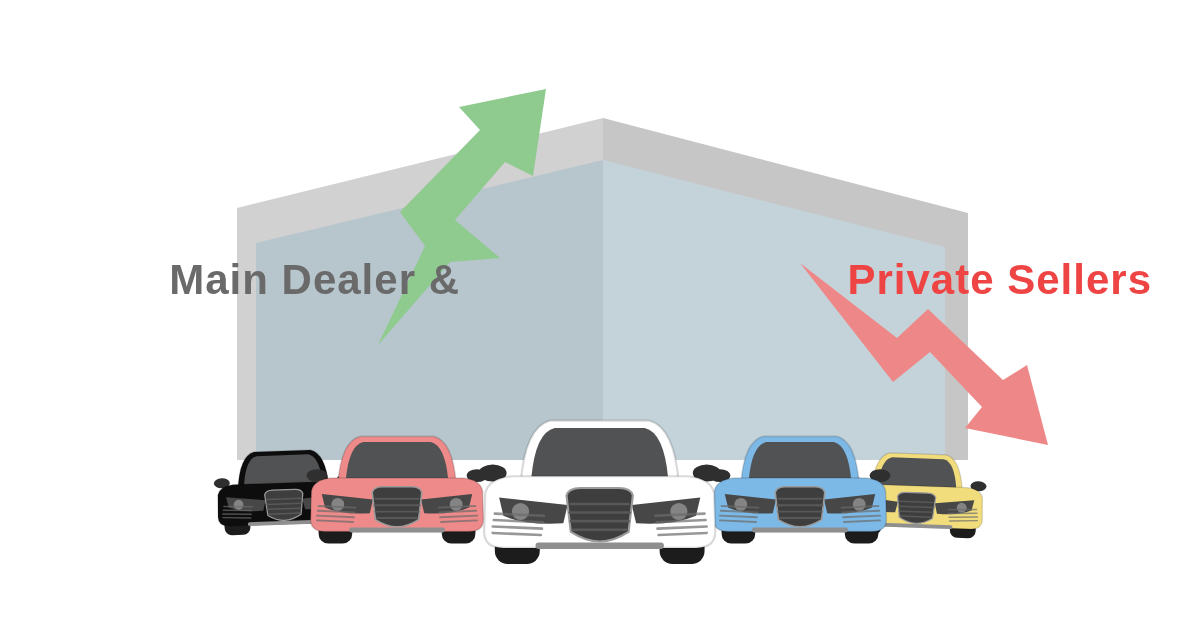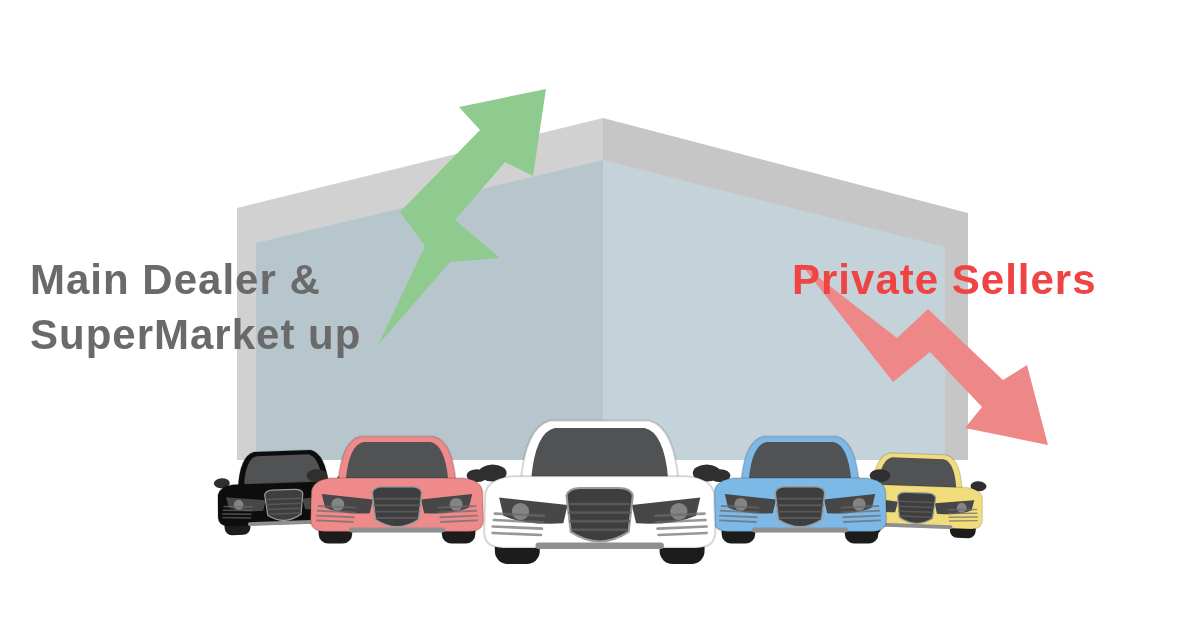--- a/index.html
+++ b/index.html
@@ -7,21 +7,21 @@
     position: relative;
     width: 1200px;
     height: 630px;
     overflow: hidden;
     background: #ffffff;
     font-family: "Liberation Sans", "DejaVu Sans", sans-serif;
   }
   #scene-svg { position: absolute; left: 0; top: 0; width: 1200px; height: 630px; }
   .label {
     position: absolute;
-    text-align: left;
+    text-align: right;
     font-weight: 700;
     font-size: 42px;
     line-height: 55px;
     letter-spacing: 1px;
     color: #6a6a6a;
     z-index: 5;
     white-space: nowrap;
   }
   #label-left  { left: 30px;  top: 252px; width: 430px; }
   #label-right { left: 792px; top: 252px; width: 360px; }
@@ -65,17 +65,16 @@
 
     <use href="#car-shape" transform="translate(216,446) scale(0.615) rotate(-2 110 75)" fill="#0d0d0d"></use>
     <use href="#car-shape" transform="translate(849,449) scale(0.615) rotate(2 110 75)" fill="#f2dd7c"></use>
     <use href="#car-shape" transform="translate(309,430) scale(0.80)" fill="#ee8a8a"></use>
     <use href="#car-shape" transform="translate(712,430) scale(0.80)" fill="#7db9e6"></use>
     <use href="#car-shape" transform="translate(482,412) scale(1.07)" fill="#ffffff"></use>
   </svg>
 
   <div id="label-left" class="label" style="color: rgb(106, 106, 106);">
     <div>Main Dealer &amp;</div>
-    <div>SuperMarket up</div>
   </div>
   <div id="label-right" class="label" style="color: #ef4444;">Private Sellers</div>
 
 </div>
 
 </body></html>

